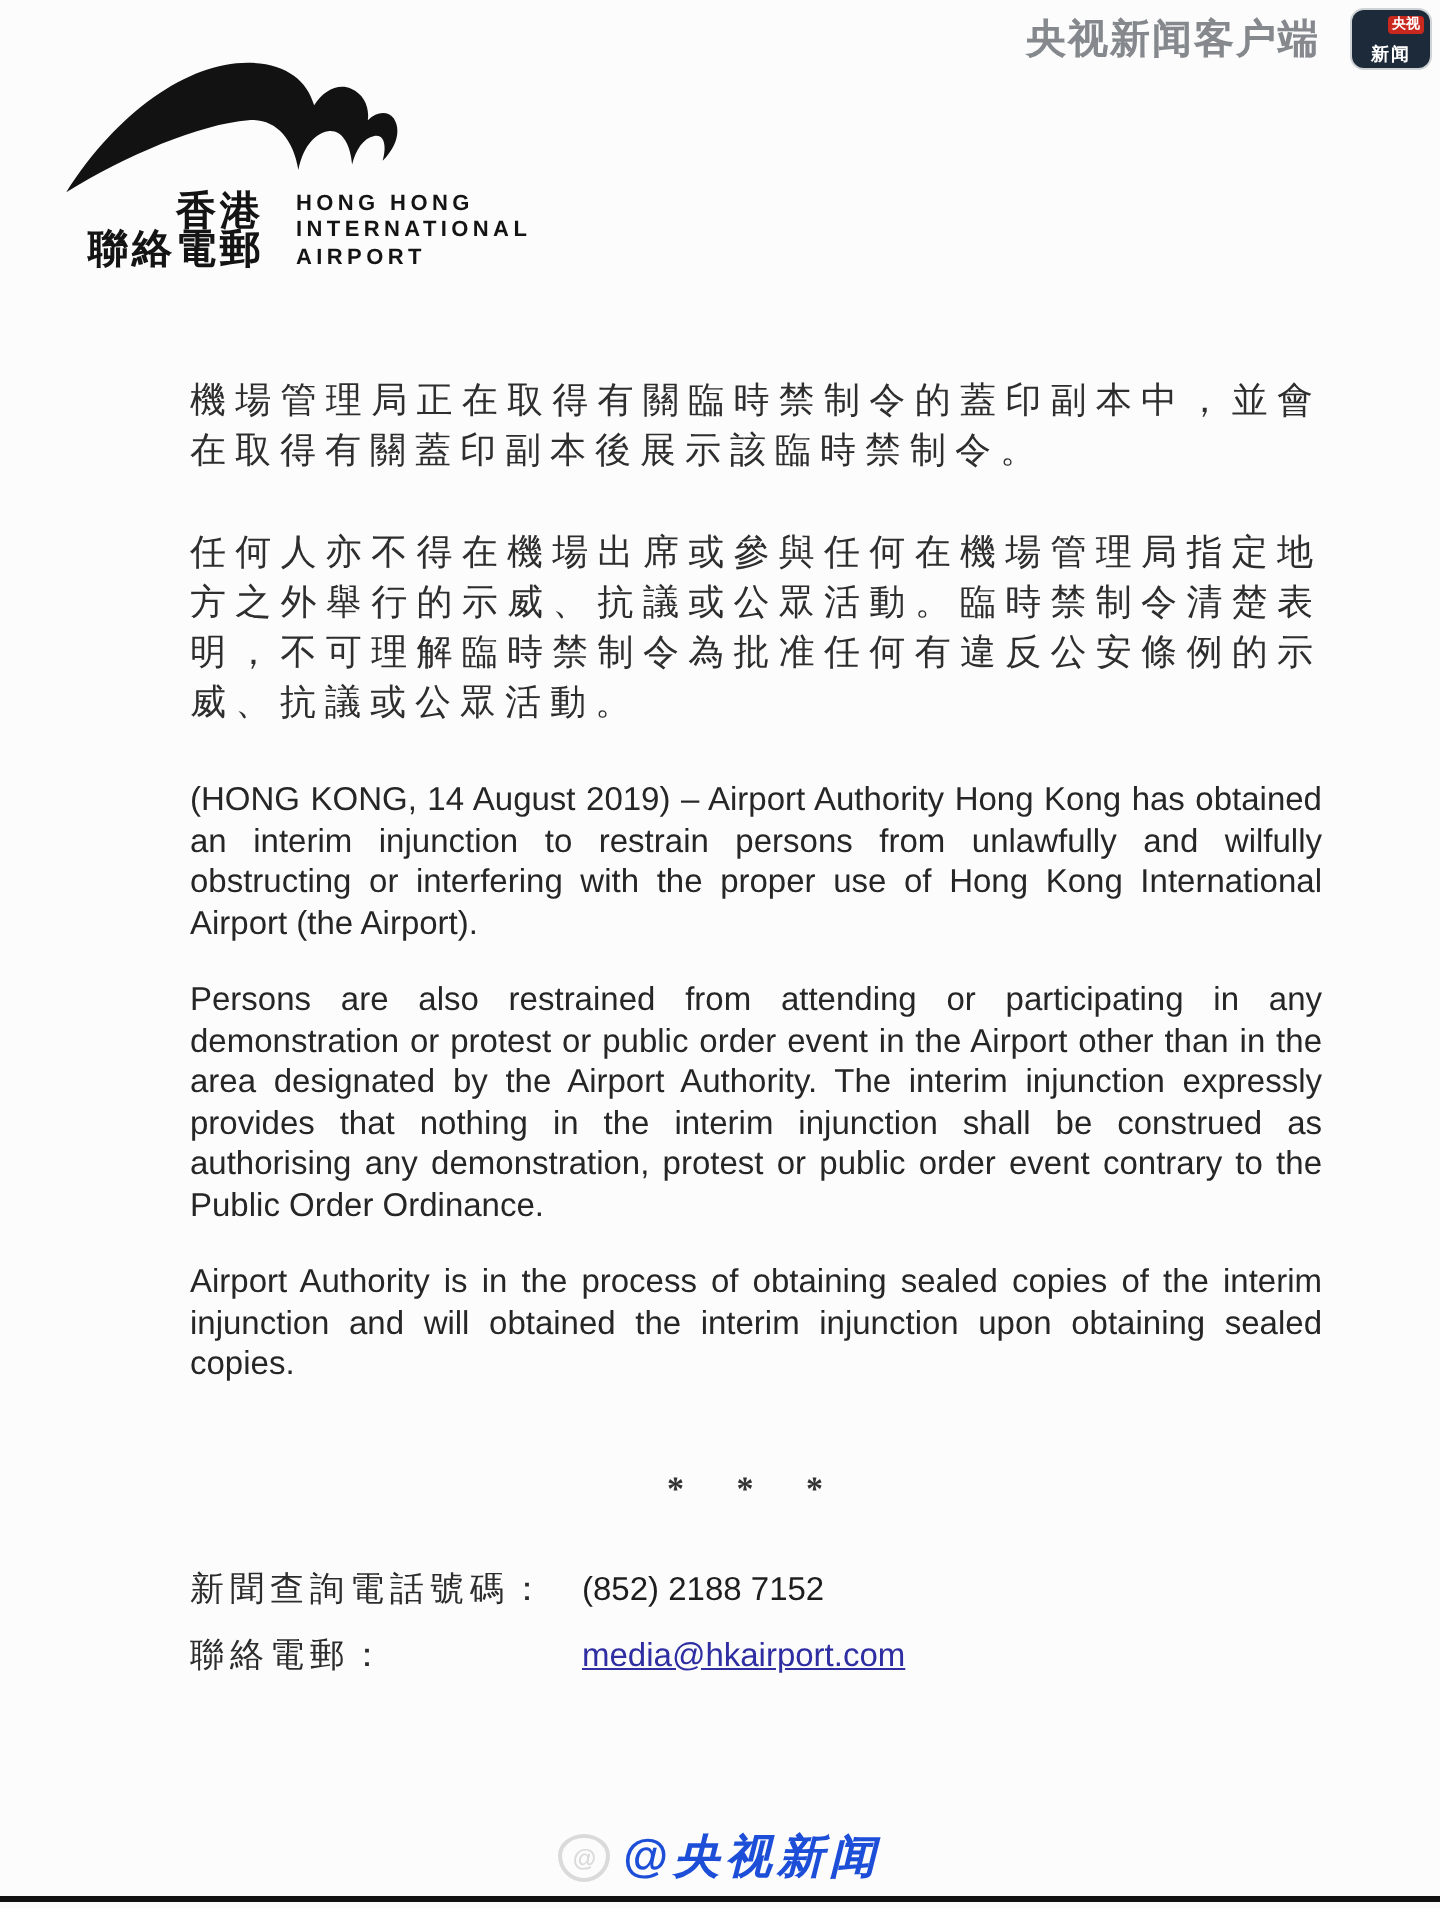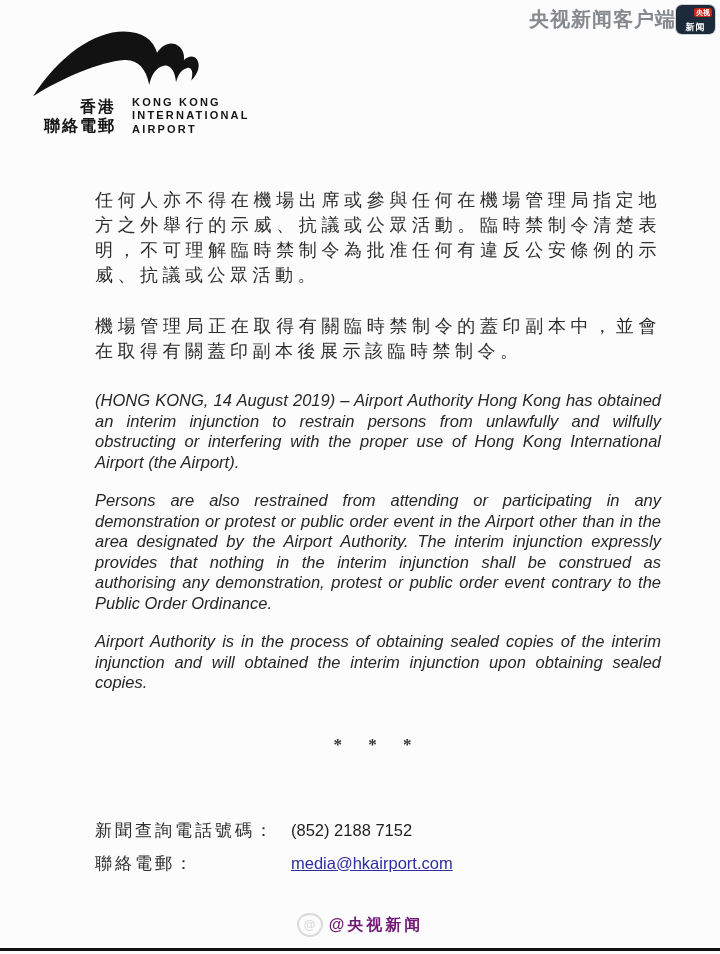--- a/index.html
+++ b/index.html
@@ -3,48 +3,48 @@
 <meta charset="utf-8">
 <style>
   html,body{margin:0;padding:0;}
   body{
     width:720px;height:954px;position:relative;overflow:hidden;
     background:#fcfcfc;
     font-family:"Liberation Sans",sans-serif;
     -webkit-font-smoothing:antialiased;
   }
   
-  .app-bar{position:absolute;top:5px;right:5px;display:flex;align-items:center;gap:0;}
+  .app-bar{position:absolute;top:5px;right:5px;display:flex;align-items:center;gap:16px;}
   .app-bar-title{font-size:20px;color:#85898d;letter-spacing:1px;font-weight:bold;}
   .app-icon{width:39px;height:29px;border-radius:6px;background:#1c2a39;position:relative;overflow:hidden;box-shadow:0 0 0 1px #cfd3d6;}
   .app-icon .tag{position:absolute;top:3px;right:3px;background:#c8281e;color:#fff;font-size:7px;line-height:9px;padding:0 2px;border-radius:2px;font-weight:bold;}
   .app-icon .nm{position:absolute;bottom:2px;left:0;right:0;text-align:center;color:#fff;font-size:9px;line-height:10px;font-weight:bold;letter-spacing:1px;}
   
   .logo{position:absolute;left:28px;top:24px;width:200px;}
   .logo svg{display:block;width:186px;height:74px;}
   .lockup{display:flex;align-items:center;margin-top:-3px;margin-left:16px;}
-  .lockup .cn{text-align:right;font-family:"Liberation Serif","DejaVu Serif",serif;font-weight:bold;font-size:16px;line-height:19px;color:#141414;letter-spacing:2px;white-space:nowrap;}
+  .lockup .cn{text-align:right;font-family:"Liberation Serif","DejaVu Serif",serif;font-weight:bold;font-size:20px;line-height:19px;color:#141414;letter-spacing:2px;white-space:nowrap;}
   .lockup .bar{width:2px;height:42px;background:#141414;margin:0 8px;}
   .lockup .en{font-size:11px;font-weight:bold;letter-spacing:2.2px;line-height:13.5px;color:#141414;white-space:nowrap;}
   
   .doc{position:absolute;left:95px;top:188px;width:566px;}
   .zh-p{font-family:"Liberation Serif","DejaVu Serif",serif;font-size:18px;line-height:25px;letter-spacing:4.5px;text-align:justify;color:#2e2e2e;margin:0 0 26px 0;}
   .en-block{margin-top:24px;}
-  .en-p{font-size:16.5px;line-height:20.5px;text-align:justify;color:#262626;margin:0 0 18px 0;font-style:italic;}
+  .en-p{font-size:16.5px;line-height:20.5px;text-align:justify;color:#262626;margin:0 0 18px 0;}
   .stars{text-align:center;font-family:"Liberation Serif",serif;font-size:17px;font-weight:bold;letter-spacing:11px;color:#333;margin-top:42px;}
   
-  .contacts{margin-top:64px;}
+  .contacts{margin-top:28px;}
   .c-row{display:flex;align-items:baseline;margin-bottom:10px;}
   .c-label{width:196px;flex:0 0 196px;font-family:"Liberation Serif","DejaVu Serif",serif;font-size:17px;letter-spacing:3px;color:#2c2c2c;}
   .c-value{font-size:16.5px;color:#1e1e1e;}
   a.c-value{color:#2e2ea2;}
   
   .watermark{position:absolute;left:0;right:0;top:913px;display:flex;justify-content:center;align-items:center;gap:6px;pointer-events:none;}
   .wm-icon{width:22px;height:20px;border:2px solid #dadada;border-radius:50% 50% 50% 50%/45% 45% 55% 55%;color:#dadada;font-size:12px;font-weight:bold;display:flex;align-items:center;justify-content:center;background:transparent;}
-  .wm-text{font-size:16px;font-weight:bold;letter-spacing:3px;color:#701a75;font-family:"Liberation Sans",sans-serif;}
+  .wm-text{font-size:23px;font-weight:bold;letter-spacing:3px;color:#1d4ed8;font-family:"Liberation Sans",sans-serif;font-style:italic;}
   .bottom-line{position:absolute;left:0;right:0;bottom:3px;height:3px;background:#121212;}
 </style>
 </head>
 <body>
 
 <div class="app-bar">
   <span class="app-bar-title">央视新闻客户端</span>
   <span class="app-icon">
     <span class="tag">央视</span>
     <span class="nm">新闻</span>
@@ -55,30 +55,30 @@
   <svg viewBox="0 0 190 80" aria-hidden="true">
     <path fill="#121212" d="M0,78 C28,34 66,8 98,8 C118,8 130,17 134,31 C139,23 147,19 154,22 C161,25 164,32 163,39 C168,34 174,34 177,38 C181,44 179,53 171,61 C173.5,52 171.5,46.5 166.5,47.5 C160.5,48.7 156.5,55 154.5,63 C153.5,51 148.5,44 141.5,45 C133.5,46.2 127.5,55 125.5,66 C122.5,48 112.5,38 98.5,39 C72.5,41 32,58 0,78 Z"></path>
   </svg>
   <div class="lockup">
     <div class="cn">
       <div>香港</div>
       <div>聯絡電郵</div>
     </div>
     <div class="bar"></div>
     <div class="en">
-      <div>KONG KONG</div>
+      <div>HONG HONG</div>
       <div>INTERNATIONAL</div>
       <div>AIRPORT</div>
     </div>
   </div>
 </div>
 
 <div class="doc">
+  <p class="zh-p">機場管理局正在取得有關臨時禁制令的蓋印副本中，並會在取得有關蓋印副本後展示該臨時禁制令。</p>
   <p class="zh-p">任何人亦不得在機場出席或參與任何在機場管理局指定地方之外舉行的示威、抗議或公眾活動。臨時禁制令清楚表明，不可理解臨時禁制令為批准任何有違反公安條例的示威、抗議或公眾活動。</p>
-  <p class="zh-p">機場管理局正在取得有關臨時禁制令的蓋印副本中，並會在取得有關蓋印副本後展示該臨時禁制令。</p>
 
   <div class="en-block">
     <p class="en-p">(HONG KONG, 14 August 2019) – Airport Authority Hong Kong has obtained an interim injunction to restrain persons from unlawfully and wilfully obstructing or interfering with the proper use of Hong Kong International Airport (the Airport).</p>
     <p class="en-p">Persons are also restrained from attending or participating in any demonstration or protest or public order event in the Airport other than in the area designated by the Airport Authority. The interim injunction expressly provides that nothing in the interim injunction shall be construed as authorising any demonstration, protest or public order event contrary to the Public Order Ordinance.</p>
     <p class="en-p">Airport Authority is in the process of obtaining sealed copies of the interim injunction and will obtained the interim injunction upon obtaining sealed copies.</p>
   </div>
 
   <div class="stars">* * *</div>
 
   <div class="contacts">

